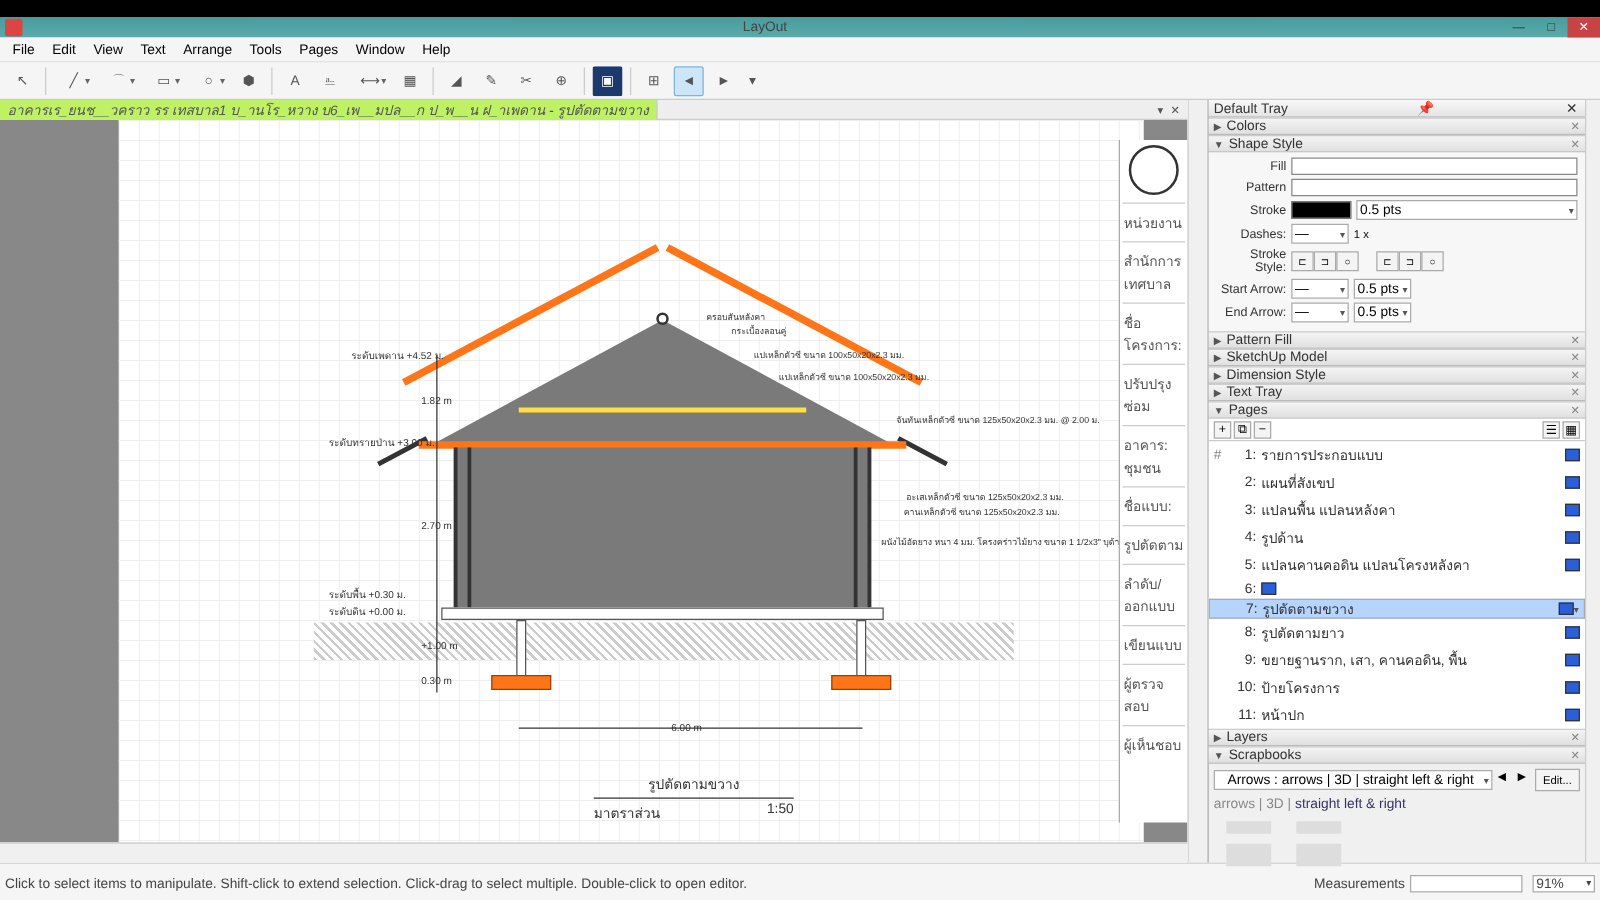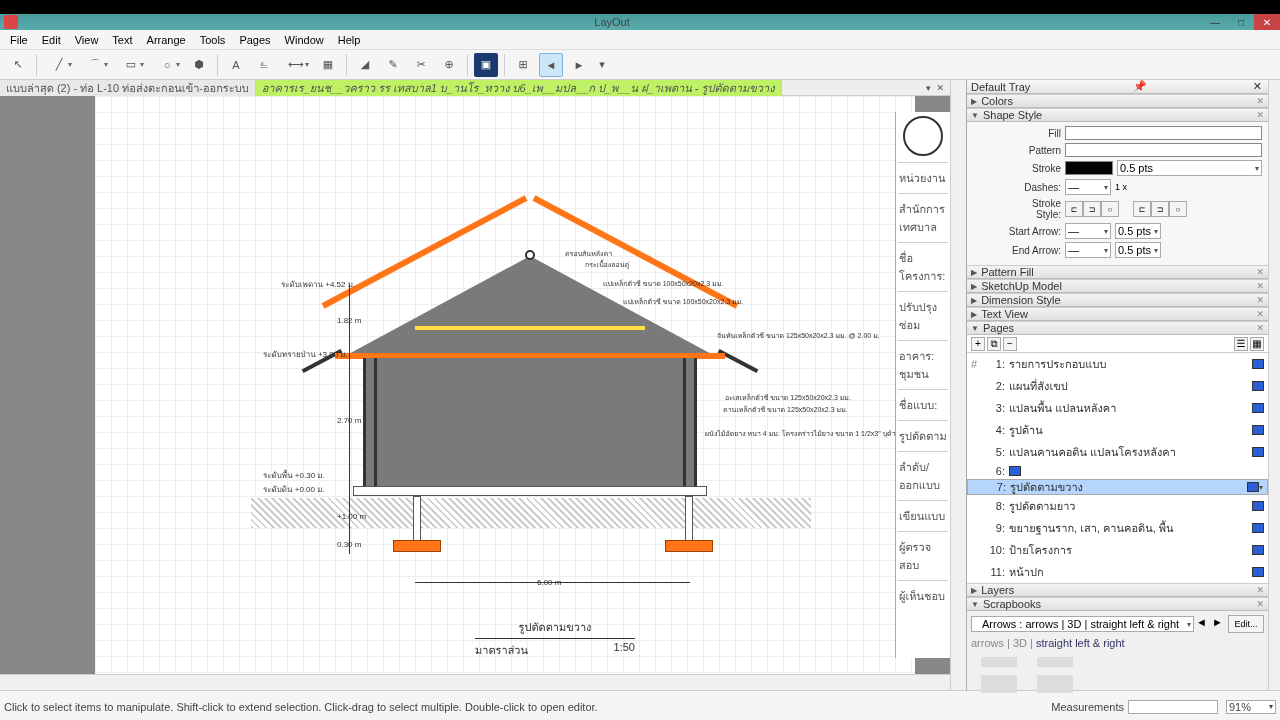--- a/index.html
+++ b/index.html
@@ -54,21 +54,21 @@
 .right-strip .row { border-top: 1px solid #ccc; padding: 6px 1px; min-height: 24px; }
 .hscroll { position: absolute; bottom: 0; left: 0; right: 0; height: 16px; background: #f0f0f0; border-top: 1px solid #ccc; }
 .tray { width: 302px; background: #f0f0f0; border-left: 1px solid #aaa; display: flex; flex-direction: column; }
 .tray-hdr { height: 16px; background: linear-gradient(#f8f8f8,#e4e4e4); border-bottom: 1px solid #bbb; display: flex; align-items: center; padding: 0 4px; font-size: 10px; color: #333; }
 .tray-hdr .x { margin-left: auto; cursor: pointer; padding: 0 2px; }
 .panel-hdr { height: 16px; background: linear-gradient(#f4f4f4,#e0e0e0); border-top: 1px solid #ccc; border-bottom: 1px solid #bbb; display: flex; align-items: center; padding: 0 4px; font-size: 10px; color: #333; cursor: pointer; }
 .panel-hdr .arrow { font-size: 8px; margin-right: 4px; color: #555; }
 .panel-hdr .x { margin-left: auto; color: #888; font-size: 9px; }
 .panel-body { background: #f7f7f7; padding: 4px 6px; }
 .shape-row { display: flex; align-items: center; margin-bottom: 3px; gap: 4px; }
-.shape-row label { width: 56px; text-align: right; font-size: 10px; color: #333; margin-left: 32px; }
+.shape-row label { width: 56px; text-align: right; font-size: 10px; color: #333; }
 .swatch { width: 48px; height: 14px; border: 1px solid #888; background: #fff; }
 .swatch.black { background: #000; }
 .swatch.wide { flex: 1; }
 .sel { flex: 1; height: 16px; border: 1px solid #aaa; background: #fff; font-size: 9px; padding: 0 2px; display: flex; align-items: center; justify-content: space-between; }
 .sel::after { content: "▾"; font-size: 8px; color: #555; }
 .sel.small { width: 46px; flex: none; }
 .btngrp { display: flex; gap: 0; }
 .btngrp div { width: 18px; height: 16px; border: 1px solid #aaa; background: #f4f4f4; display: flex; align-items: center; justify-content: center; font-size: 8px; }
 .pages-body { background: #fff; }
 .pages-tools { height: 18px; border-bottom: 1px solid #ccc; display: flex; align-items: center; padding: 0 4px; gap: 2px; }
@@ -146,21 +146,20 @@
     <div class="tsep"></div>
     <div class="tbtn">⊞</div>
     <div class="tbtn active">◄</div>
     <div class="tbtn">►</div>
     <div class="tbtn" style="width:14px">▾</div>
   </div>
 
   <div class="content">
     <div class="canvas-area">
       <div class="tabs-bar">
-        <div class="tab">แบบล่าสุด (2) - ท่อ L-10 ท่อส่งตะกอนเข้า-ออกระบบ</div>
         <div class="tab active">อาคารเร_ยนช__วคราว รร เทสบาล1 บ_านโร_หวาง บ6_เพ__มปล__ก ป_พ__น ฝ_าเพดาน - รูปตัดตามขวาง</div>
         <div class="tabs-end">
           <span>▾</span>
           <span>✕</span>
         </div>
       </div>
       <div class="paper-bg">
         <div class="paper-margin">
           <div class="drawing">
             <div class="roof">
@@ -318,21 +317,21 @@
           <span>SketchUp Model</span>
           <span class="x">✕</span>
         </div>
       <div class="panel-hdr">
           <span class="arrow">▶</span>
           <span>Dimension Style</span>
           <span class="x">✕</span>
         </div>
       <div class="panel-hdr">
           <span class="arrow">▶</span>
-          <span>Text View</span>
+          <span>Text Tray</span>
           <span class="x">✕</span>
         </div>
 
       <div class="panel-hdr">
           <span class="arrow">▼</span>
           <span>Pages</span>
           <span class="x">✕</span>
         </div>
       <div class="pages-body">
         <div class="pages-tools">

